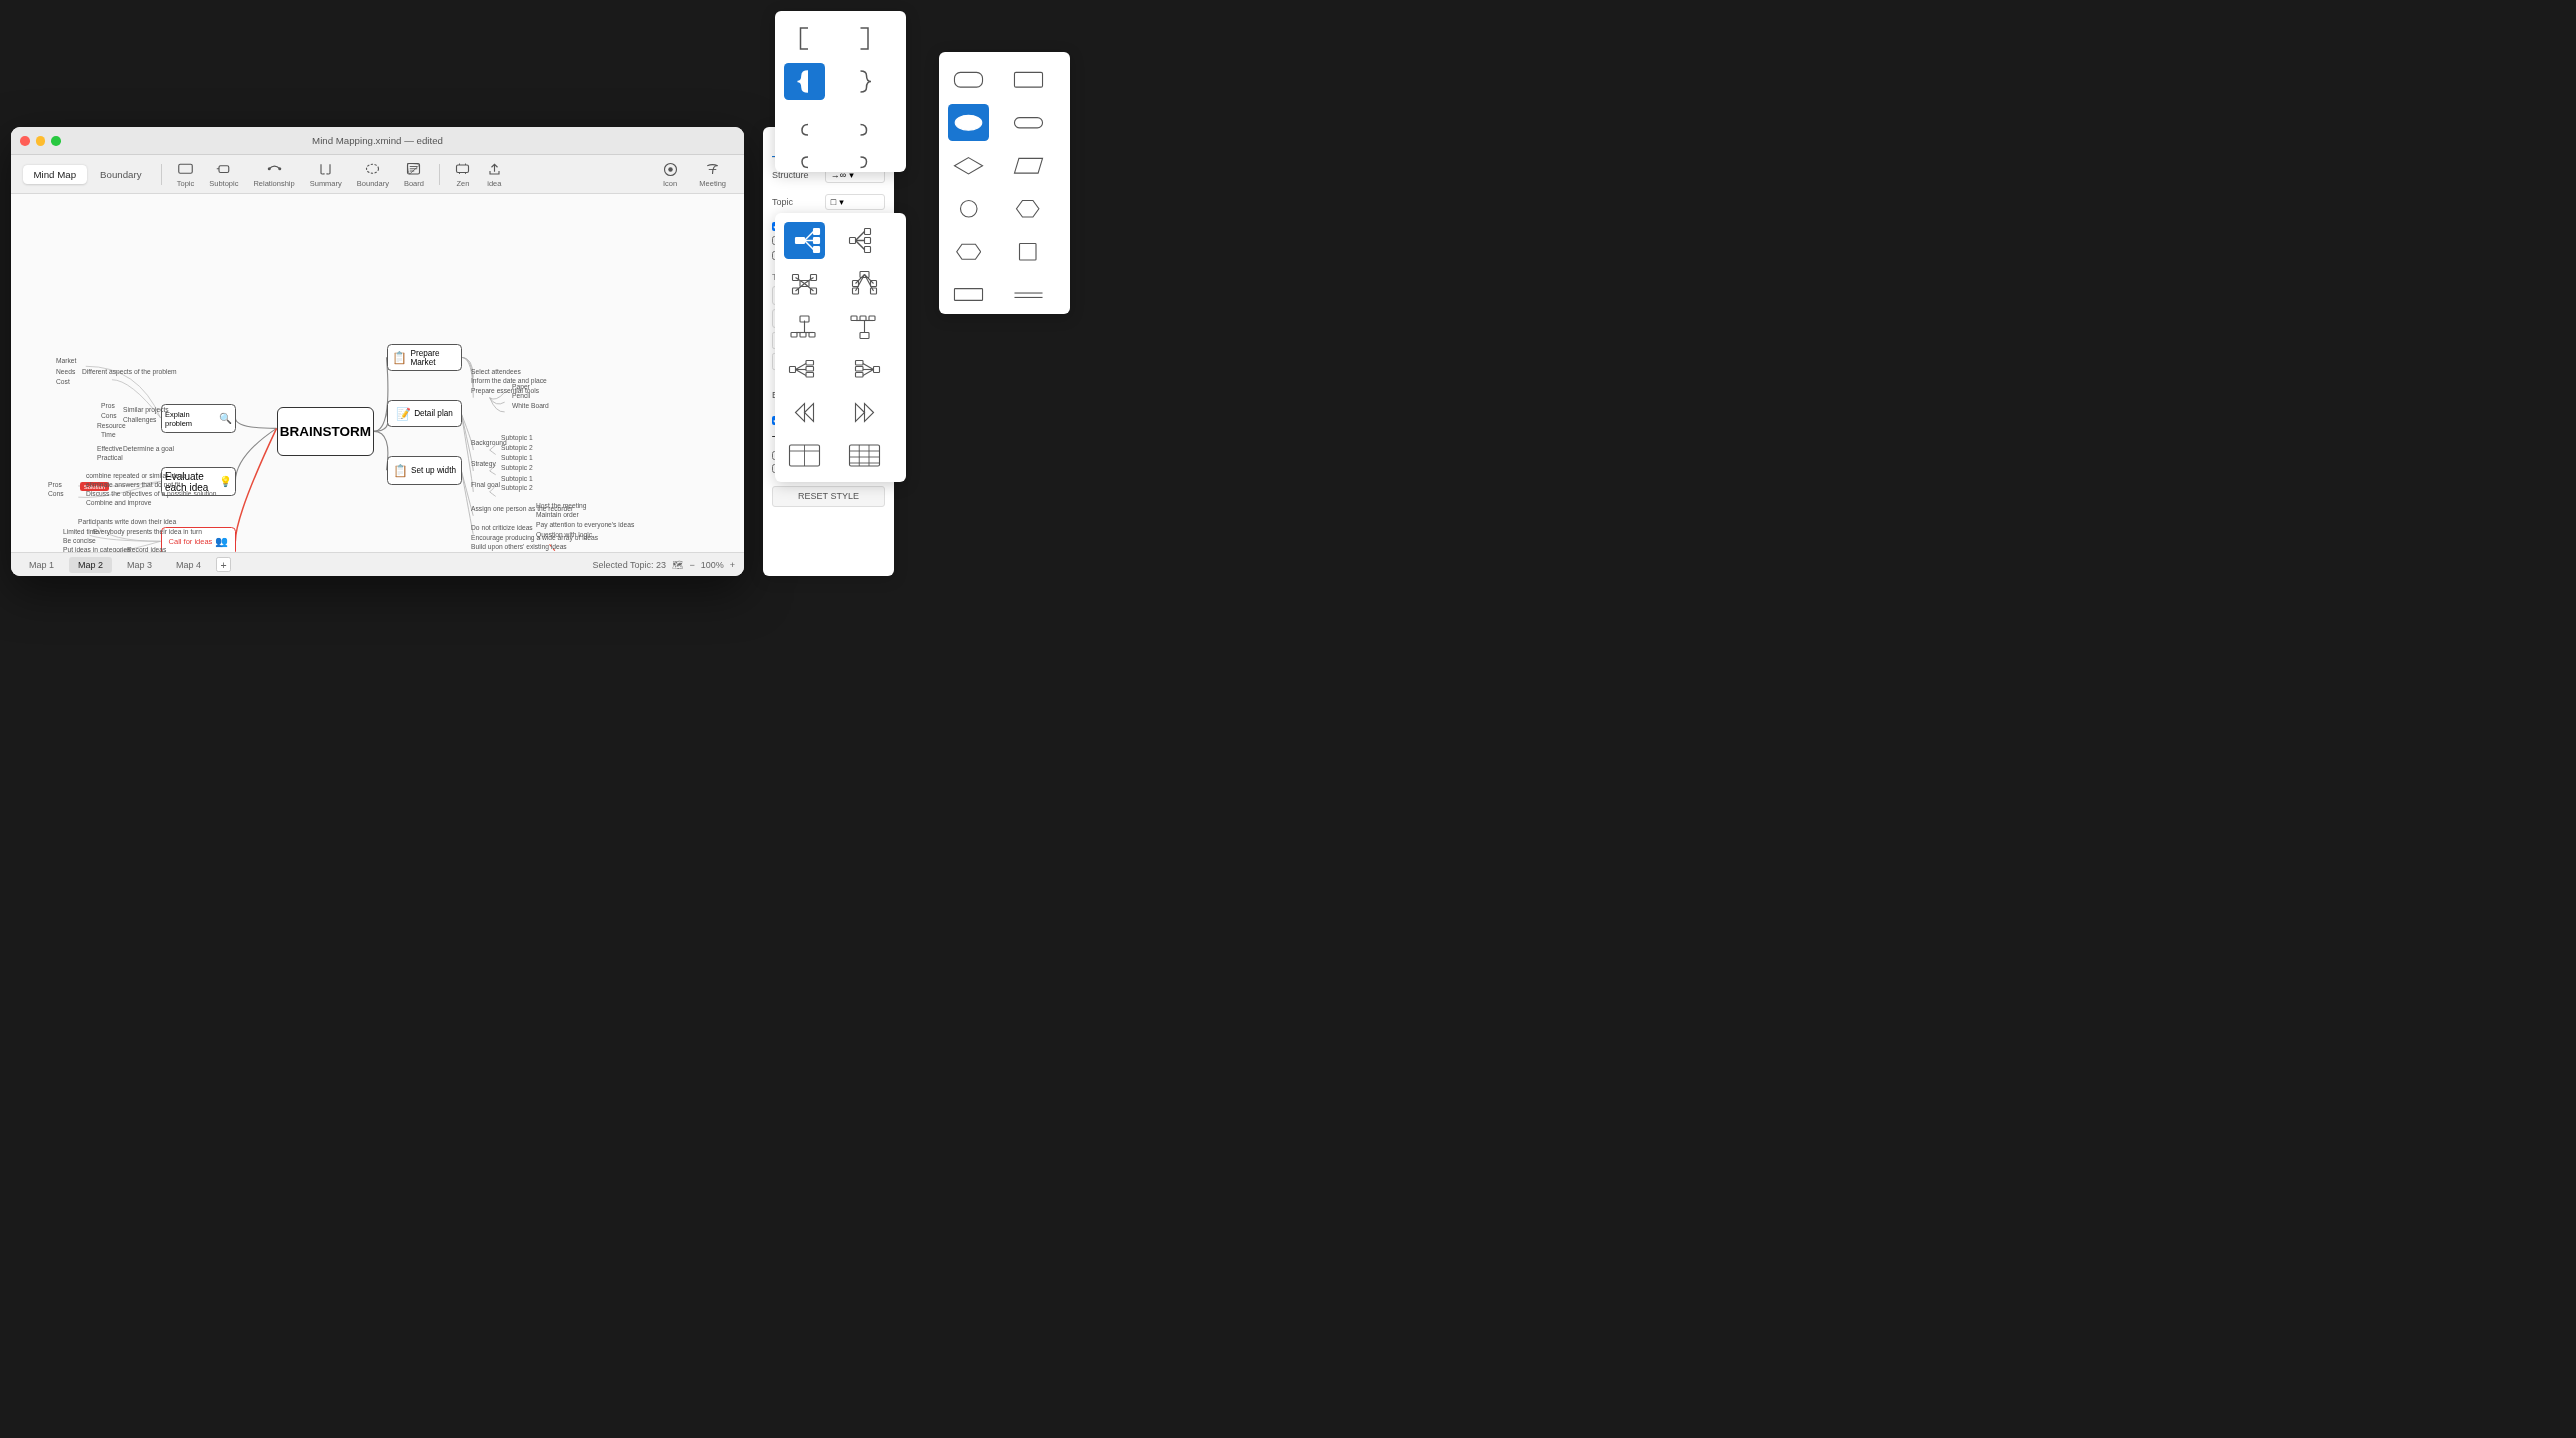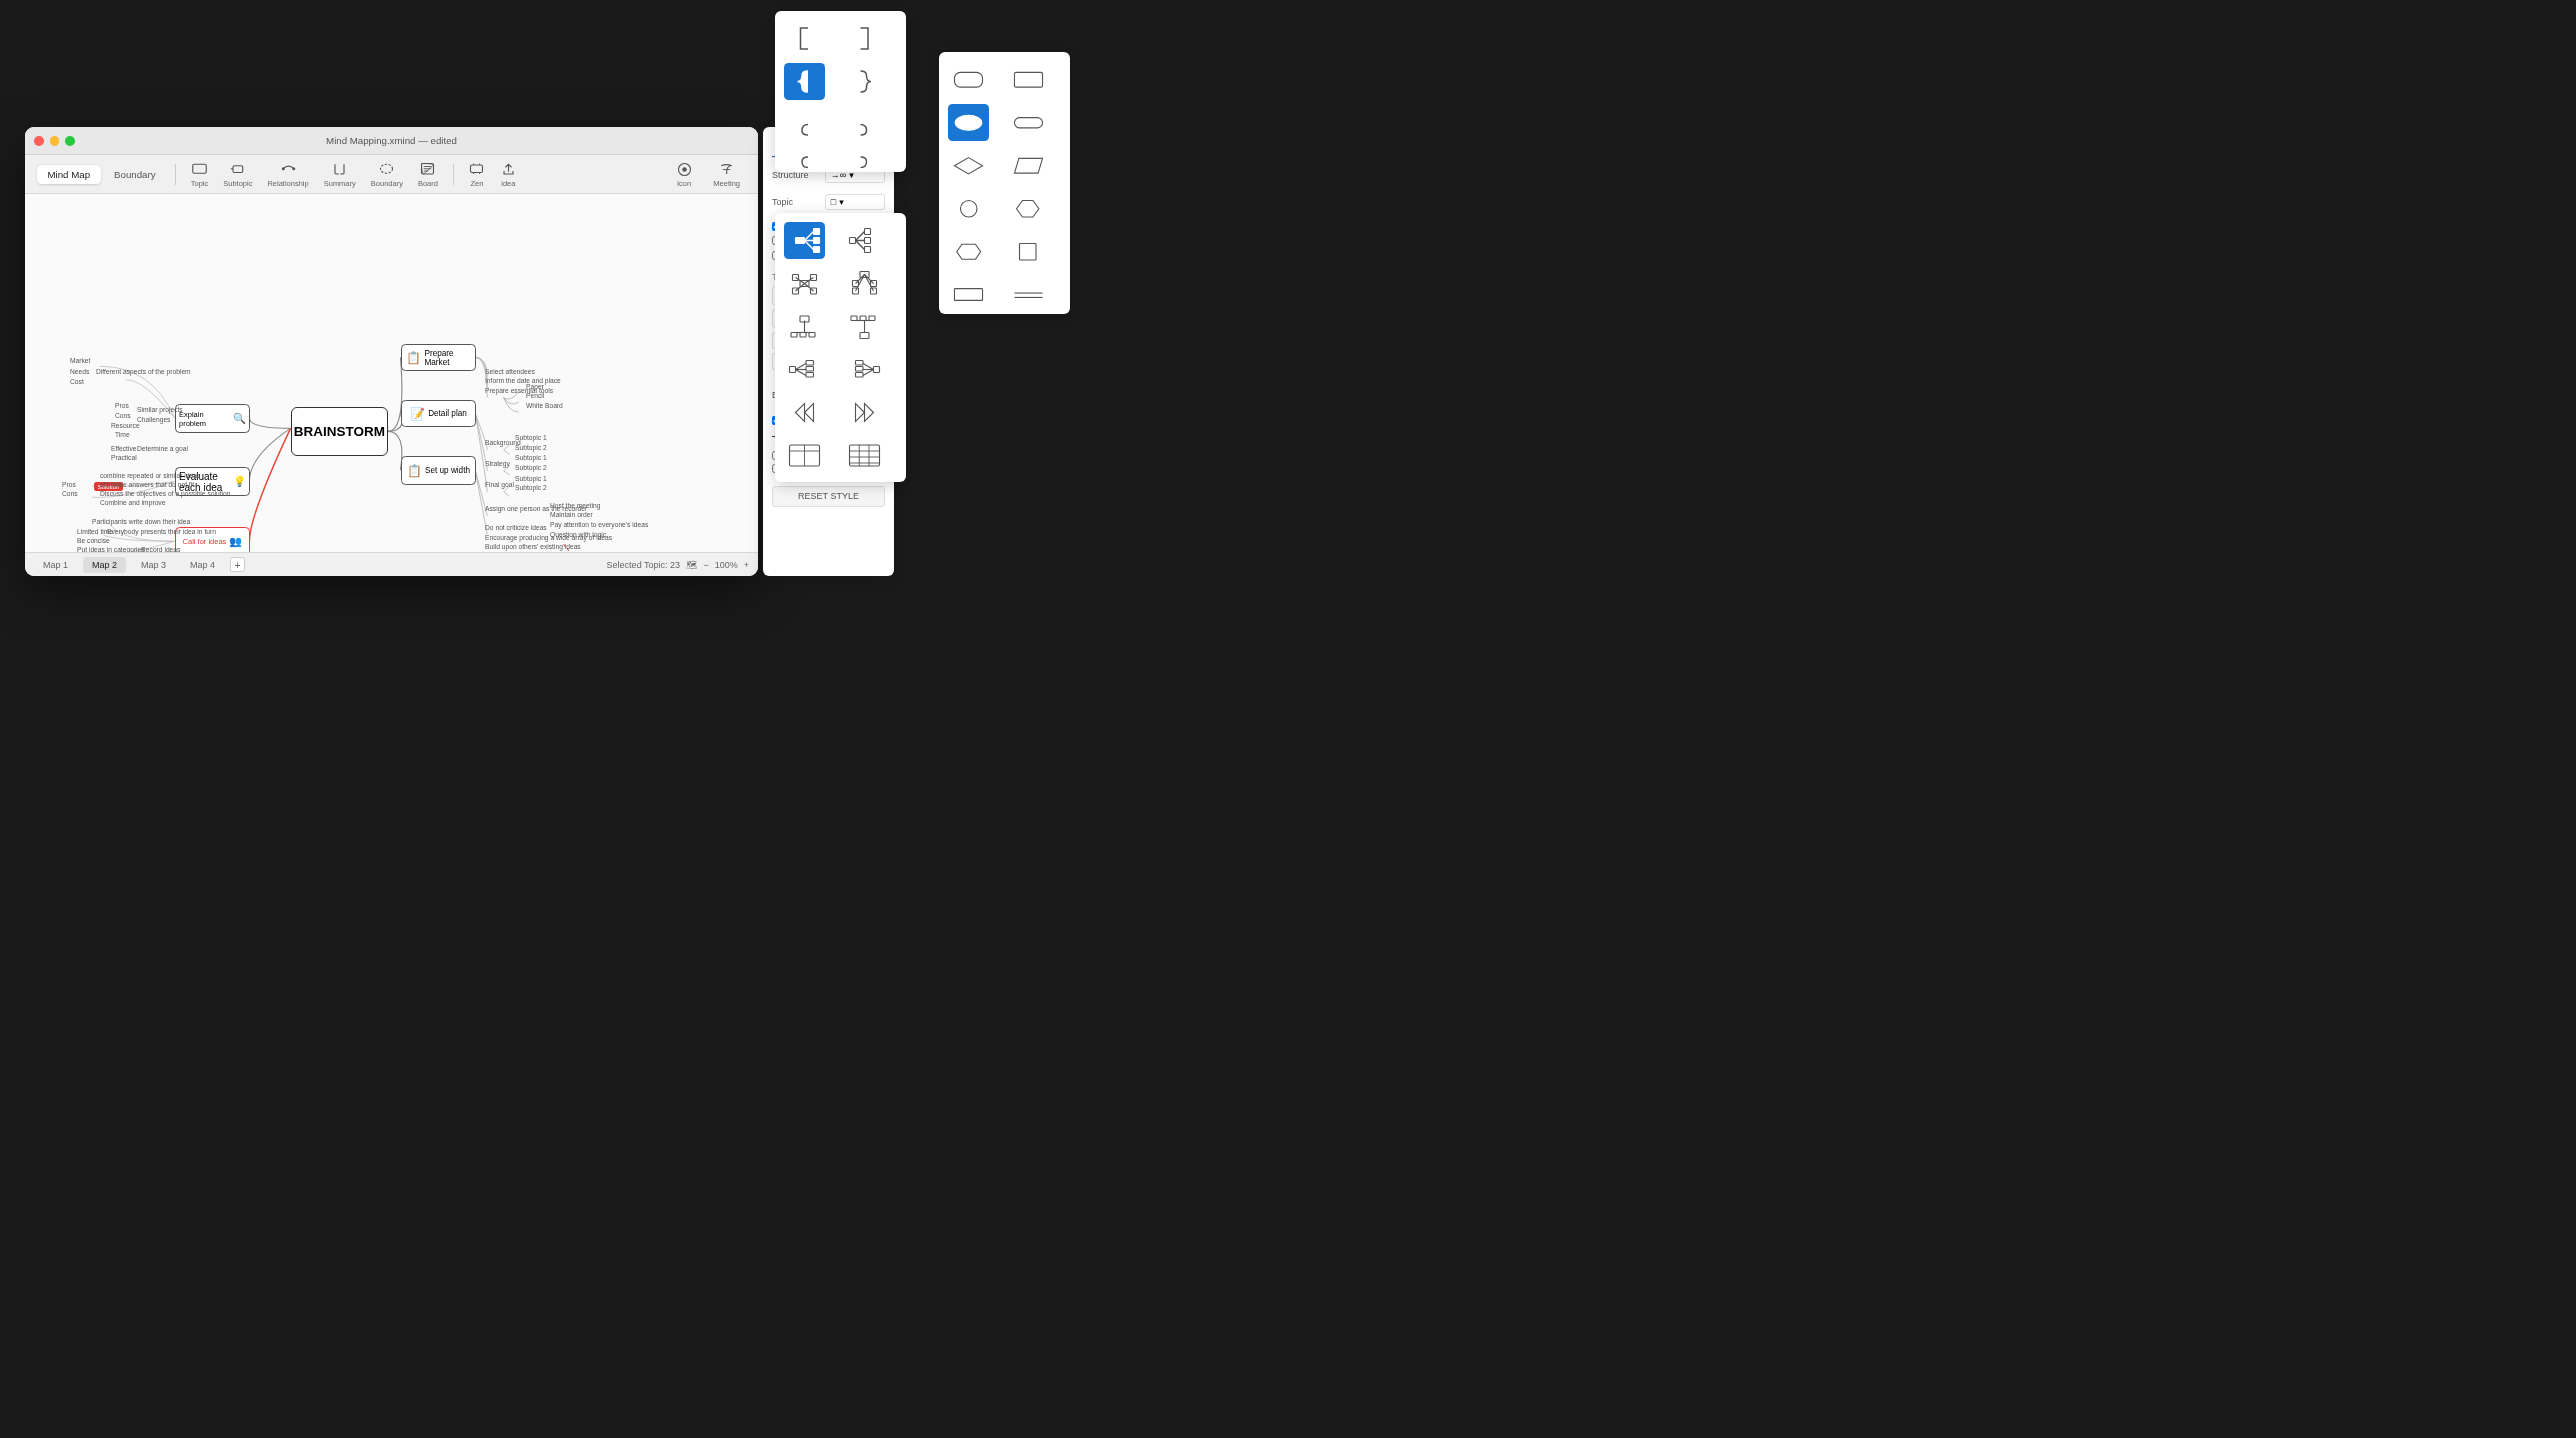--- a/index.html
+++ b/index.html
@@ -8,21 +8,21 @@
       width: 2576px;
       height: 1438px;
       position: relative;
       font-family: -apple-system, BlinkMacSystemFont, 'Helvetica Neue', Arial, sans-serif;
       overflow: hidden;
     }
 
     
     .app-window {
       position: absolute;
-      left: 25px;
+      left: 11px;
       top: 127px;
       width: 733px;
       height: 449px;
       background: #f5f5f5;
       border-radius: 9px;
       box-shadow: 0 15px 45px rgba(0,0,0,0.5);
       overflow: hidden;
     }
 
     .title-bar {

